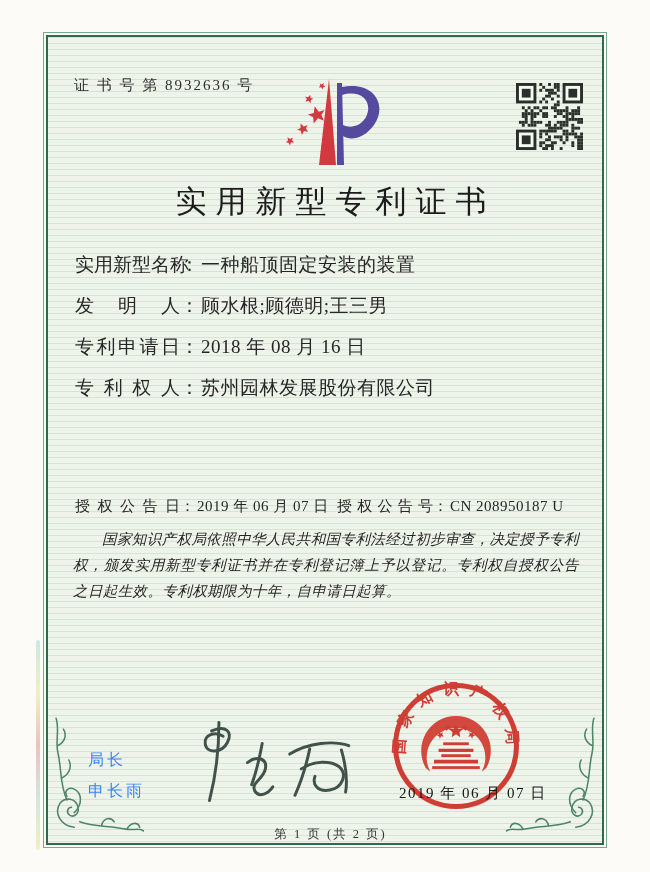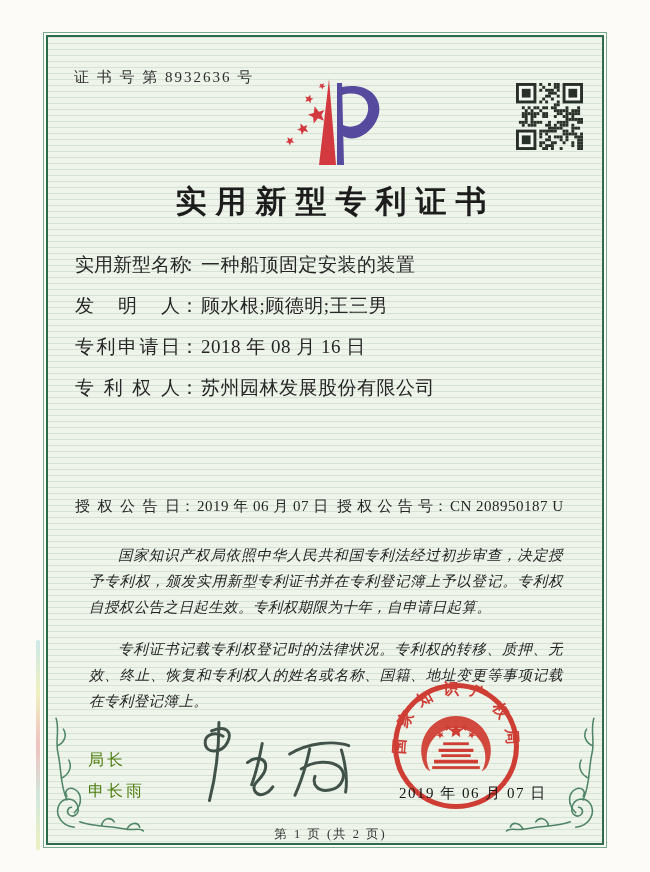--- a/index.html
+++ b/index.html
@@ -23,49 +23,49 @@
       rgba(111,158,124,0.20) 0px, rgba(111,158,124,0.20) 1px,
       rgba(255,255,255,0) 1px, rgba(255,255,255,0) 6px);
   }
   .scan-strip{
     position:absolute;left:36px;top:640px;width:4px;height:210px;
     background:linear-gradient(180deg,#8fd0d4,#e0e47a,#e07a7a,#9ad0b9,#e0e47a);
     opacity:.45;border-radius:2px;
   }
   
   .cert-no{
-    position:absolute;left:74px;top:68px;
+    position:absolute;left:74px;top:76px;
     font-size:15px;letter-spacing:2px;color:#2f2f2f;
   }
   .logo{position:absolute;left:276px;top:72px;width:110px;height:102px;}
   .qr{position:absolute;left:516px;top:83px;width:67px;height:67px;}
   
   .title{
     position:absolute;left:12px;right:0;top:181px;margin:0;
-    text-align:center;font-size:31px;font-weight:700;
+    text-align:center;font-size:31px;font-weight:400;
     letter-spacing:9px;color:#1c1c1c;text-indent:9px;
   }
   
   .fields{position:absolute;left:75px;top:252px;width:510px;}
   .frow{height:19px;margin-bottom:22px;font-size:19px;color:#262626;white-space:nowrap;}
   .flabel{display:inline-block;width:105px;text-align:justify;text-align-last:justify;vertical-align:top;}
   .fcolon{display:inline-block;margin:0 2px 0 0;}
   .fvalue{letter-spacing:.5px;}
   .grant{position:absolute;left:75px;top:497px;width:520px;font-size:15px;color:#262626;display:flex;white-space:nowrap;}
   .grant .pair1{width:262px;}
   .glabel2{display:inline-block;width:96px;text-align:justify;text-align-last:justify;vertical-align:top;}
   
   .body-text{
     position:absolute;left:73px;top:526px;width:506px;
     font-size:14.5px;line-height:26px;color:#242424;
     font-style:italic;text-align:justify;letter-spacing:.4px;
   }
-  .body-text p{margin:16px;text-indent:2em;}
-  
-  .signatory{position:absolute;left:88px;top:744px;font-size:16px;color:#4d7c0f;letter-spacing:3px;line-height:31px;}
+  .body-text p{margin:0;text-indent:2em;}
+  
+  .signatory{position:absolute;left:88px;top:744px;font-size:16px;color:#3b82f6;letter-spacing:3px;line-height:31px;}
   .signature{position:absolute;left:182px;top:714px;width:190px;height:95px;z-index:3;}
   .seal{position:absolute;left:390px;top:680px;width:132px;height:132px;z-index:2;opacity:.93;}
   .seal-date{
     position:absolute;left:399px;top:784px;z-index:4;
     font-size:15px;letter-spacing:1.5px;color:#161616;white-space:nowrap;
   }
   .footer-page{
     position:absolute;left:0;right:0;top:826px;text-align:center;
     font-size:12.5px;letter-spacing:2px;color:#333;padding-left:11px;
   }
@@ -322,21 +322,20 @@
     <div class="pair1">
       <span class="flabel">授权公告日</span><span class="fcolon">：</span><span class="fvalue">2019 年 06 月 07 日</span>
     </div>
     <div class="pair2">
       <span class="glabel2">授权公告号</span><span class="fcolon">：</span><span class="fvalue">CN 208950187 U</span>
     </div>
   </div>
 
   <div class="body-text">
     <p>国家知识产权局依照中华人民共和国专利法经过初步审查，决定授予专利权，颁发实用新型专利证书并在专利登记簿上予以登记。专利权自授权公告之日起生效。专利权期限为十年，自申请日起算。</p>
-    <p>专利证书记载专利权登记时的法律状况。专利权的转移、质押、无效、终止、恢复和专利权人的姓名或名称、国籍、地址变更等事项记载在专利登记簿上。</p>
   </div>
 
   <div class="signatory">
     <div>局长</div>
     <div>申长雨</div>
   </div>
 
   <svg class="signature" viewBox="0 0 180 90">
     <g fill="none" stroke="#41524a" stroke-width="2.8" stroke-linecap="round" stroke-linejoin="round">
       <path d="M28,16 C42,10 48,17 43,27 C38,37 23,38 22,28 C21,20 31,16 39,21"></path>

